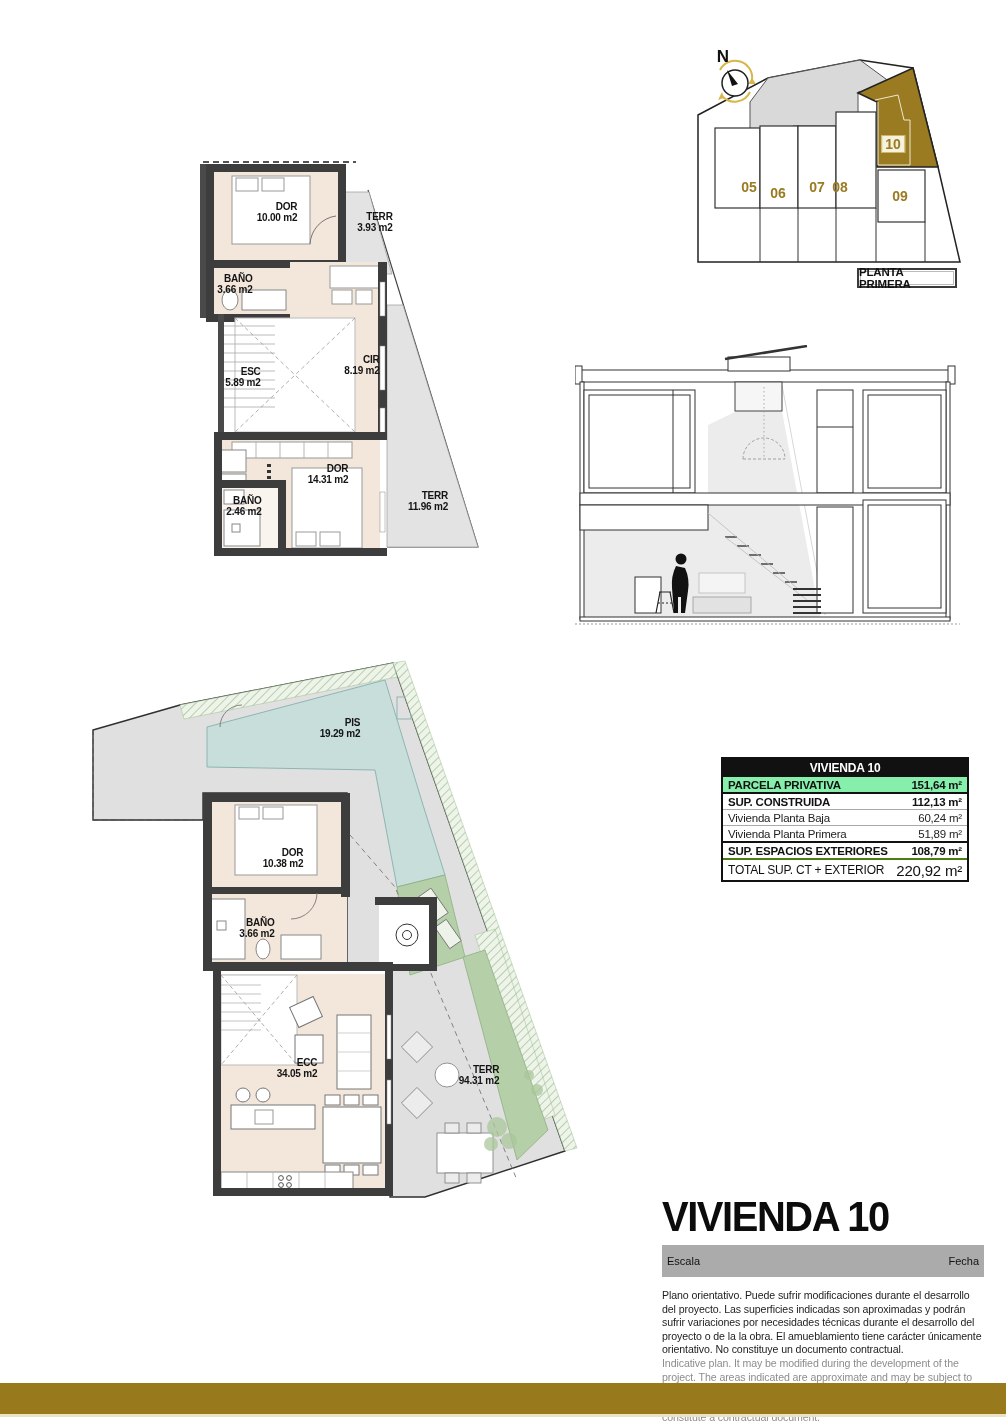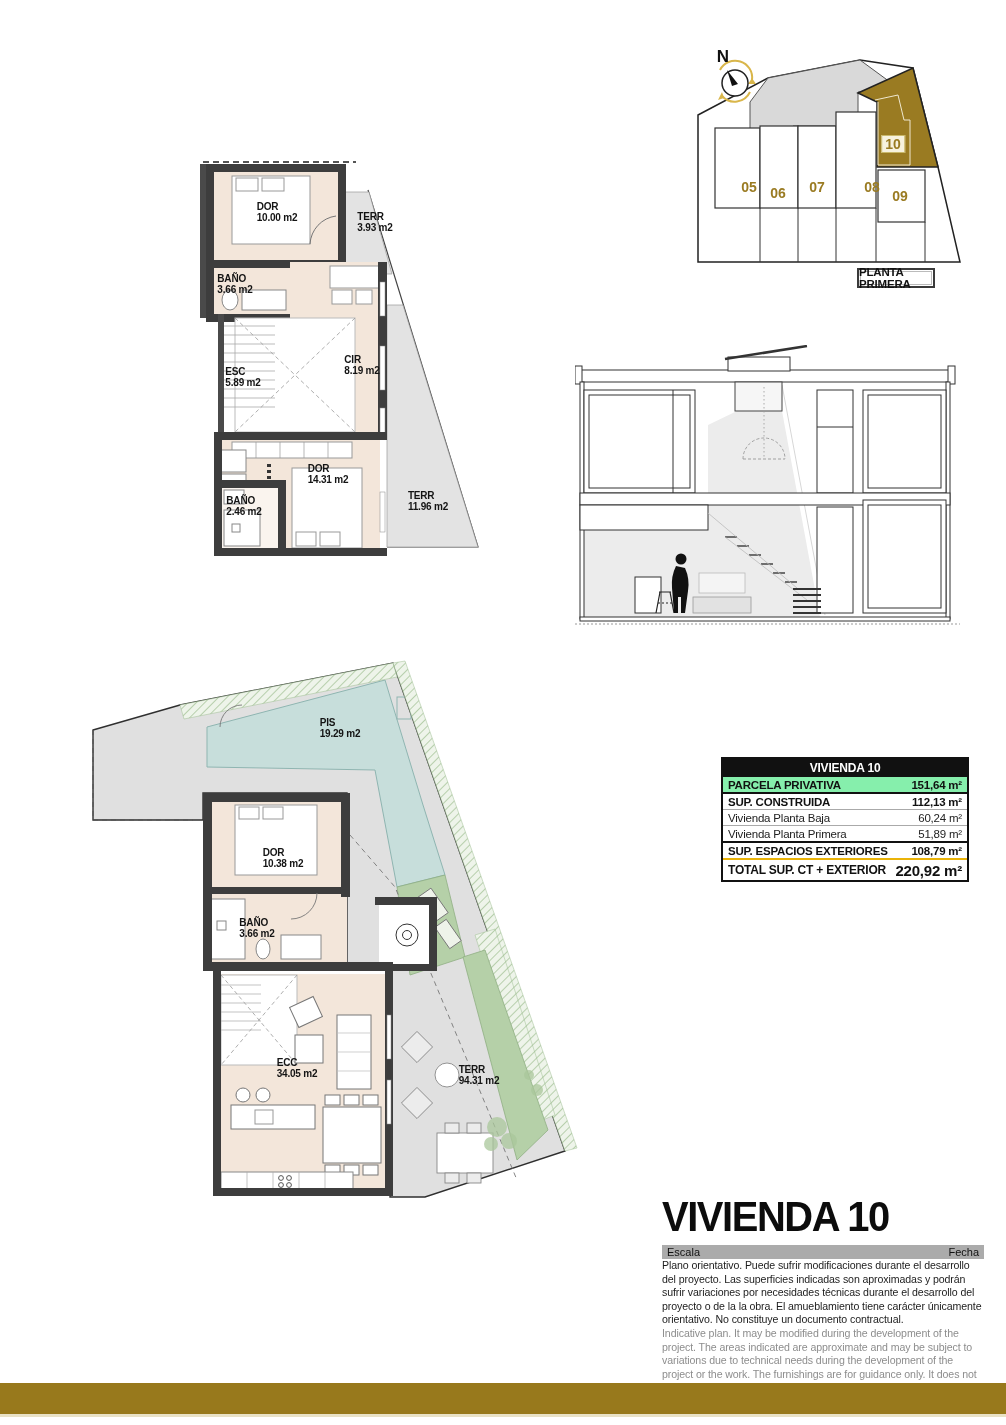--- a/index.html
+++ b/index.html
@@ -2,50 +2,50 @@
 <html><head>
 <meta charset="utf-8">
 <style>
   *{box-sizing:border-box;margin:0;padding:0}
   html,body{background:#fff}
   body{font-family:"Liberation Sans",sans-serif}
   .page{position:relative;width:1006px;height:1425px;background:#fff;overflow:hidden}
   .abs{position:absolute}
   svg{display:block}
   
-  .rlabel{position:absolute;transform:translate(-50%,-50%);text-align:left;
+  .rlabel{position:absolute;transform:translate(-50%,-50%);text-align:right;
     font-weight:bold;font-size:10px;line-height:11px;color:#141414;white-space:nowrap;letter-spacing:-.2px}
   
   .unum{position:absolute;transform:translate(-50%,-50%);font-weight:bold;font-size:14px;color:#9a7b22;letter-spacing:0}
   .unum.boxed{background:#f7f2de;border:1px solid #c9b86a;padding:0 3px}
   .north{position:absolute;transform:translate(-50%,-50%);font-weight:bold;font-size:17px;color:#111}
-  .floor-tag{position:absolute;left:167px;top:228px;width:78px;height:20px;border:2px solid #3a3a3a;
+  .floor-tag{position:absolute;left:167px;top:228px;width:100px;height:20px;border:2px solid #3a3a3a;
     background:#fff;box-shadow:inset 0 0 0 1px #fff,inset 0 0 0 2px #bbb;
     display:flex;align-items:center;justify-content:center;font-weight:bold;font-size:11.5px;color:#111;letter-spacing:-.2px}
   
   .atable{border:2px solid #111;background:#fff;font-size:11.5px;color:#111;letter-spacing:-.2px}
   .atable .thead{background:#111;color:#fff;text-align:center;font-weight:bold;font-size:12px;padding:2px 0}
   .atable .row{display:flex;justify-content:space-between;align-items:center;padding:1.5px 5px}
   .atable .row .v{text-align:right}
   .r-parcela{background:#86efac;font-weight:bold;border-bottom:2px solid #111}
   .r-construida{font-weight:bold}
   .r-sub{border-top:1px solid #aaa;color:#222}
   .r-ext{border-top:2px solid #111;font-weight:bold}
-  .r-total{border-top:2px solid #eab308;font-weight:bold}
+  .r-total{border-top:2px solid #4d7c0f;font-weight:normal}
   .r-total .v{font-size:15px}
   .r-total .l{font-size:12px}
   
   .tblock{width:322px}
   .tblock h1{font-size:42px;line-height:42px;font-weight:bold;color:#0c0c0c;letter-spacing:-1.5px;transform:scale(.95,1);transform-origin:left}
   .scalebar{display:flex;justify-content:space-between;background:#ababab;color:#111;
-    font-size:11px;padding:1px 5px;margin-top:7px}
+    font-size:11px;padding:10px 5px;margin-top:7px}
   .valrow{display:flex;justify-content:space-between;align-items:baseline;padding:2px 1px 0 1px}
   .valrow .scale{font-size:12px;color:#111}
   .valrow .date{font-size:14.5px;font-weight:bold;color:#c6552c;letter-spacing:1.5px}
-  .disc{font-size:10.6px;line-height:13.6px;letter-spacing:-.1px}
+  .disc{margin-top:12px;font-size:10.6px;line-height:13.6px;letter-spacing:-.1px}
   .disc .es{color:#1c1c1c}
   .disc .en{color:#8d8d8d}
   .footer-bar{position:absolute;left:0;top:1383px;width:1006px;height:34px;background:#98791c;border-bottom:3px solid #e9e2c6}
 </style>
 </head>
 <body>
 
 <div class="page">
 
   <div class="abs" style="left:180px;top:150px;width:310px;height:430px">
@@ -178,21 +178,21 @@
         <polygon points="62,38 66,44 58,44" fill="#d9b64a"></polygon>
         <polygon points="34,58 28,60 32,52" fill="#d9b64a"></polygon>
         <circle cx="45" cy="43" r="13" fill="#fff" stroke="#222" stroke-width="1.5"></circle>
         <polygon points="37,30 48,44 42,46" fill="#111"></polygon>
       </g>
     </svg>
     <div class="north" style="left:33px;top:17px">N</div>
     <div class="unum" style="left:59px;top:147px">05</div>
     <div class="unum" style="left:88px;top:153px">06</div>
     <div class="unum" style="left:127px;top:147px">07</div>
-    <div class="unum" style="left:182px;top:147px">08</div>
+    <div class="unum" style="left:150px;top:147px">08</div>
     <div class="unum" style="left:210px;top:156px">09</div>
     <div class="unum boxed" style="left:203px;top:104px">10</div>
     <div class="floor-tag">
         <span>PLANTA PRIMERA</span>
       </div>
   </div>
 
   <div class="abs" style="left:575px;top:345px;width:395px;height:280px">
     <svg width="395" height="280" viewBox="0 0 395 280">
 

